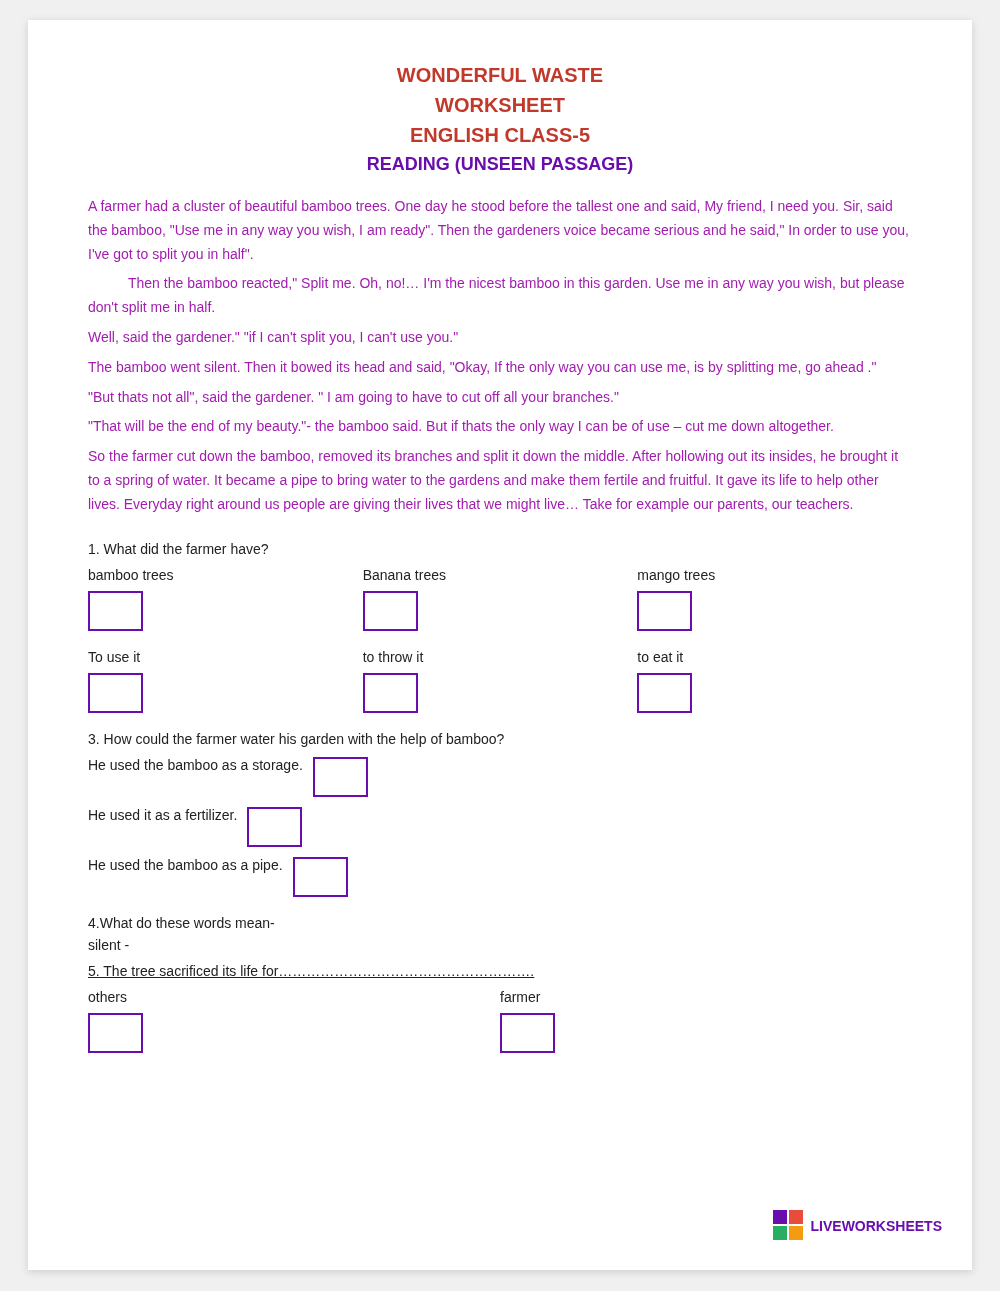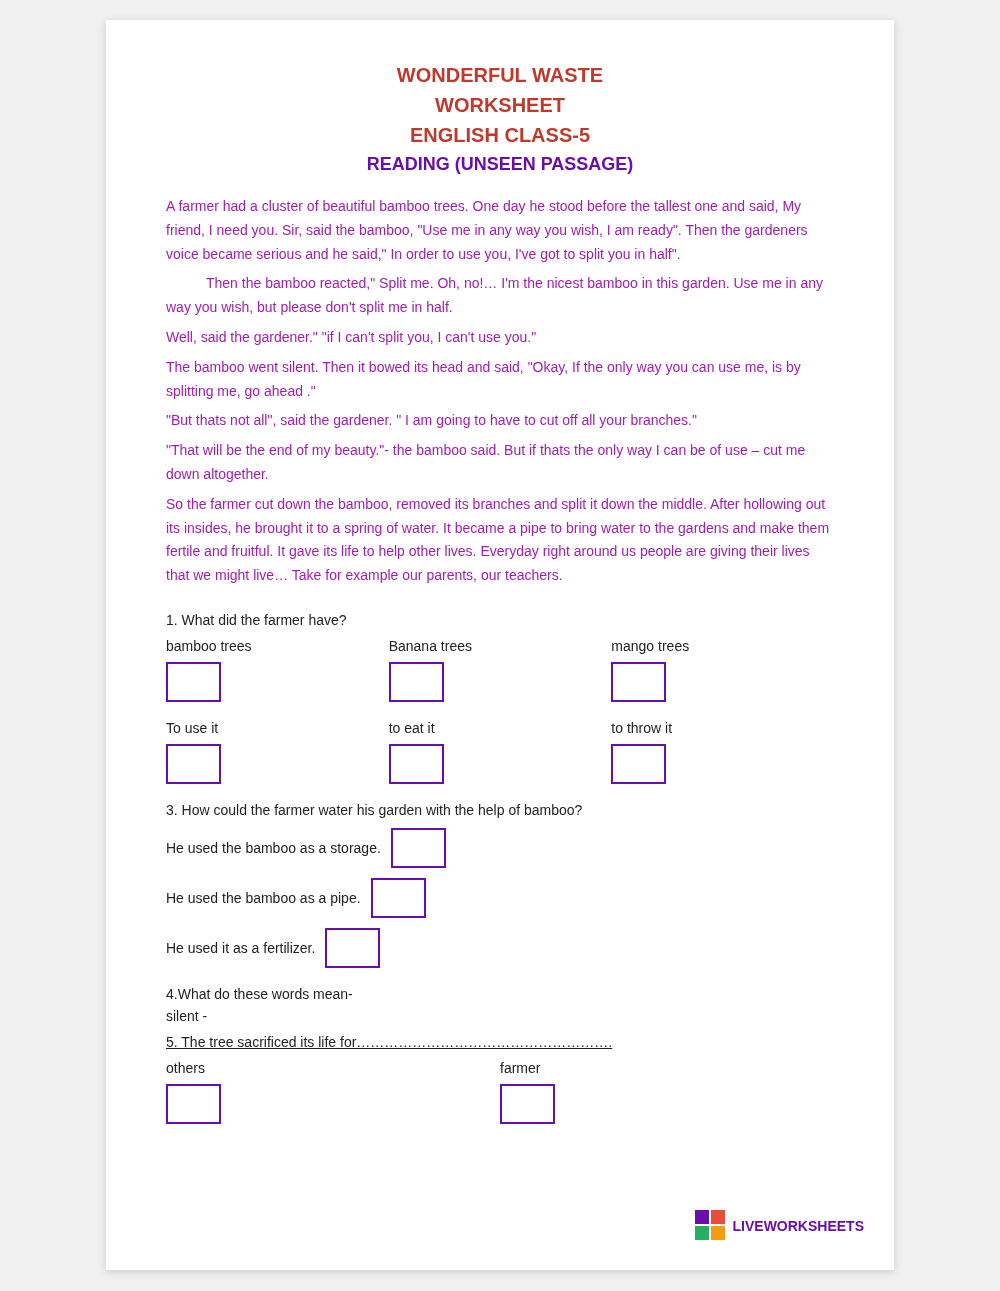--- a/index.html
+++ b/index.html
@@ -9,21 +9,21 @@
     }
     body {
       background: #f0f0f0;
       display: flex;
       justify-content: center;
       padding: 20px;
       font-family: Arial, sans-serif;
     }
     .page {
       background: white;
-      width: 788px;
+      width: 944px;
       min-height: 1250px;
       padding: 40px 60px 60px 60px;
       position: relative;
       box-shadow: 0 2px 8px rgba(0,0,0,0.15);
     }
     .header {
       text-align: center;
       margin-bottom: 20px;
     }
     .header-title {
@@ -82,21 +82,20 @@
     .answer-box-inline {
       width: 55px;
       height: 40px;
       border: 2px solid #6a0dad;
       display: inline-block;
       vertical-align: middle;
       margin-left: 10px;
     }
     .q3-row {
       display: flex;
-      align-items: center;
       margin-bottom: 10px;
       font-size: 14px;
     }
     .q3-label {
       font-size: 14px;
       color: #222;
     }
     .q4-section {
       margin-top: 10px;
       margin-bottom: 10px;
@@ -185,41 +184,41 @@
       <div class="answer-box"></div>
     </div>
   </div>
 
   <div class="options-row">
     <div class="option-col">
       <span class="option-label">To use it</span>
       <div class="answer-box"></div>
     </div>
     <div class="option-col">
+      <span class="option-label">to throw it</span>
+      <div class="answer-box"></div>
+    </div>
+    <div class="option-col">
       <span class="option-label">to eat it</span>
-      <div class="answer-box"></div>
-    </div>
-    <div class="option-col">
-      <span class="option-label">to throw it</span>
       <div class="answer-box"></div>
     </div>
   </div>
 
   <div class="q-number">3. How could the farmer water his garden with the help of bamboo?</div>
   <div style="margin-bottom: 18px;">
     <div class="q3-row">
       <span class="q3-label">He used the bamboo as a storage.</span>
       <div class="answer-box-inline"></div>
     </div>
     <div class="q3-row">
+      <span class="q3-label">He used it as a fertilizer.</span>
+      <div class="answer-box-inline"></div>
+    </div>
+    <div class="q3-row">
       <span class="q3-label">He used the bamboo  as a pipe.</span>
-      <div class="answer-box-inline"></div>
-    </div>
-    <div class="q3-row">
-      <span class="q3-label">He used it as a fertilizer.</span>
       <div class="answer-box-inline"></div>
     </div>
   </div>
 
   <div class="q4-section">
     <div class="q4-label">4.What do these words mean-</div>
     <div class="q4-answer">silent -</div>
   </div>
 
   <div class="q5-section">

